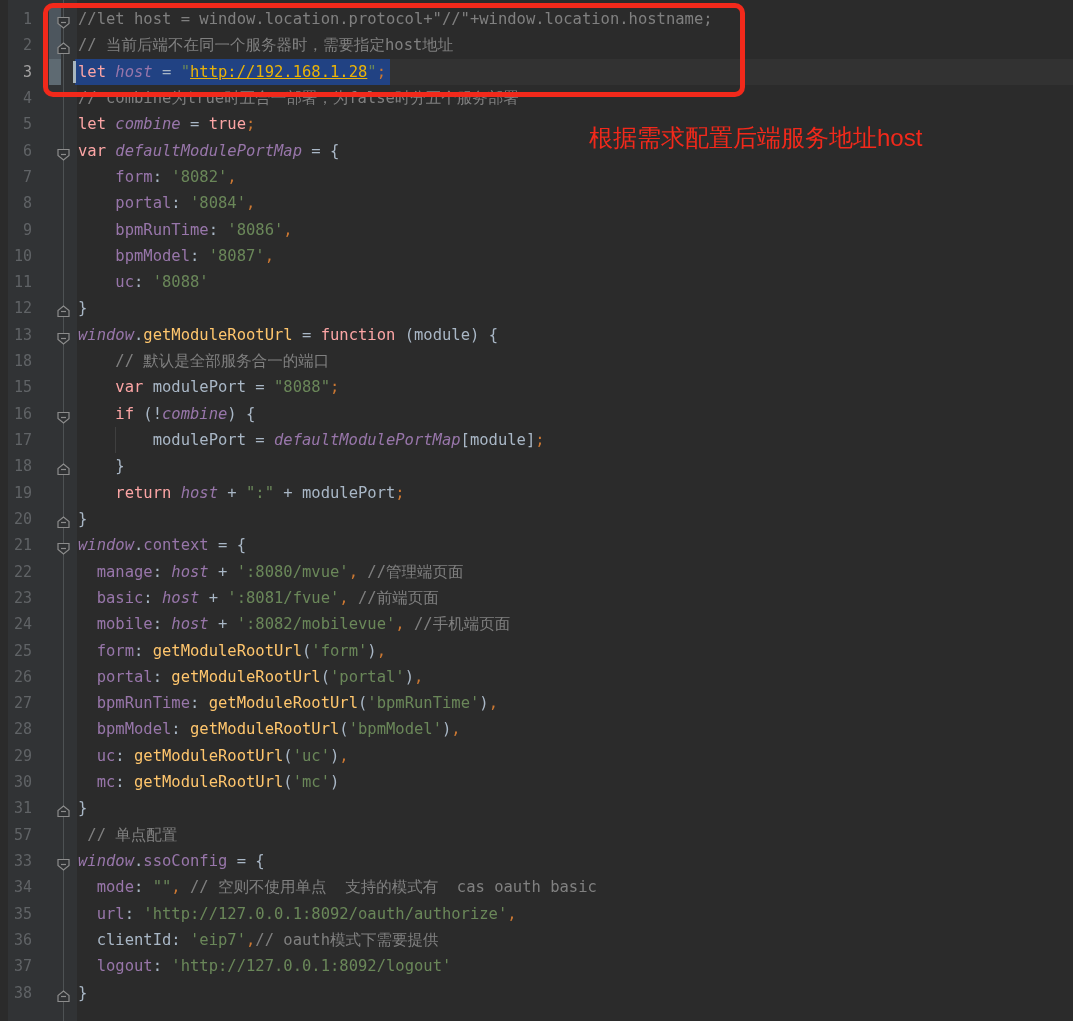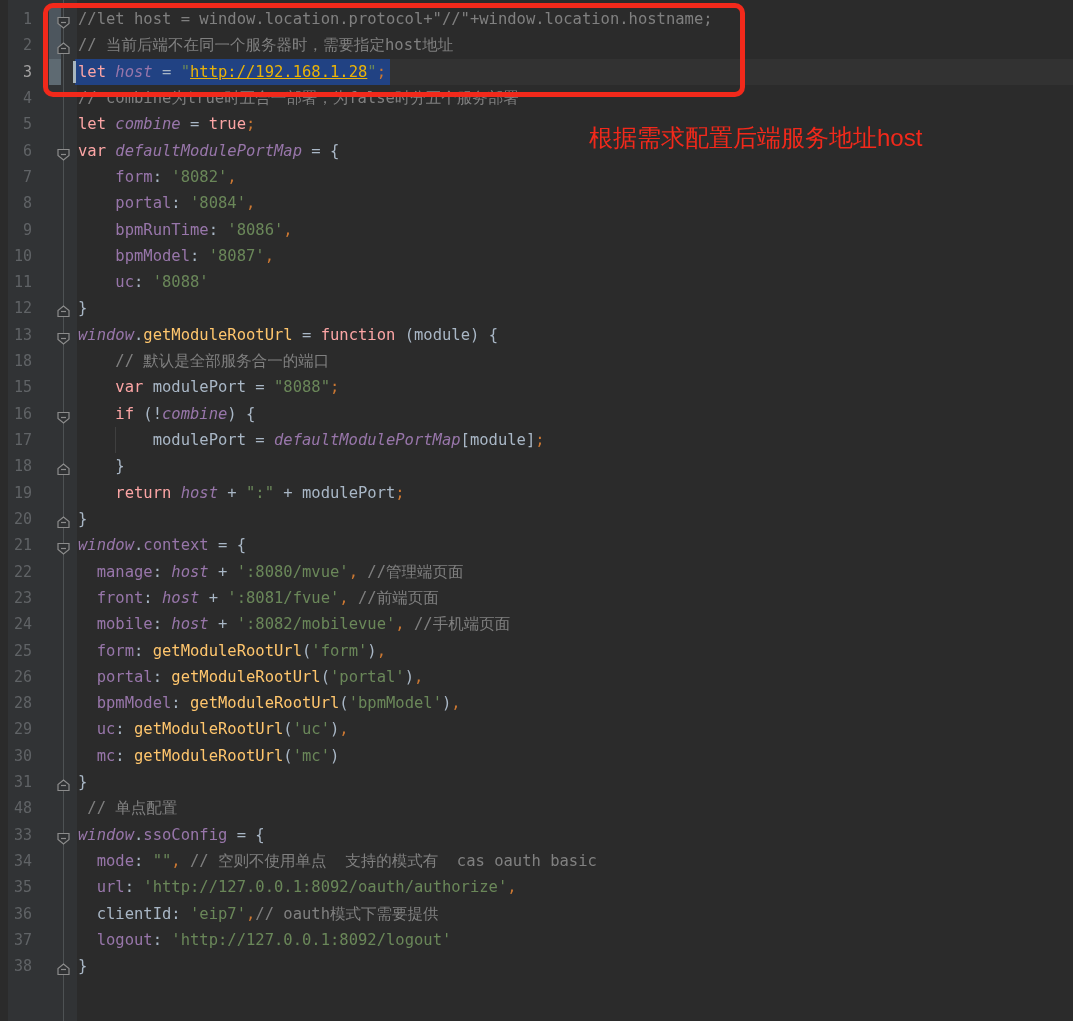--- a/index.html
+++ b/index.html
@@ -97,32 +97,33 @@
       <div class="row"><span class="ln">19</span><span class="code"><span class="tk-def">    </span><span class="tk-kw">return </span><span class="tk-gvar">host</span><span class="tk-def"> + </span><span class="tk-str">":"</span><span class="tk-def"> + modulePort</span><span class="tk-punc">;</span></span></div>
       <div class="row"><span class="ln">20</span><div class="fold-icon"><svg width="15" height="15" viewBox="0 0 15 15">
             <polygon points="2,12.5 13,12.5 13,6.5 7.5,2 2,6.5" fill="#2f3133" stroke="#8c8c8c" stroke-width="1.2"></polygon>
             <line x1="5" y1="7.5" x2="10" y2="7.5" stroke="#8c8c8c" stroke-width="1.2"></line>
           </svg></div><span class="code"><span class="tk-def">}</span></span></div>
       <div class="row"><span class="ln">21</span><div class="fold-icon"><svg width="15" height="15" viewBox="0 0 15 15">
             <polygon points="2,2.5 13,2.5 13,8.5 7.5,13 2,8.5" fill="#2f3133" stroke="#8c8c8c" stroke-width="1.2"></polygon>
             <line x1="5" y1="7.5" x2="10" y2="7.5" stroke="#8c8c8c" stroke-width="1.2"></line>
           </svg></div><span class="code"><span class="tk-gvar">window</span><span class="tk-def">.</span><span class="tk-prop">context</span><span class="tk-def"> = {</span></span></div>
       <div class="row"><span class="ln">22</span><span class="code"><span class="tk-def">  </span><span class="tk-prop">manage</span><span class="tk-def">: </span><span class="tk-gvar">host</span><span class="tk-def"> + </span><span class="tk-str">':8080/mvue'</span><span class="tk-punc">,</span><span class="tk-cmt"> //管理端页面</span></span></div>
-      <div class="row"><span class="ln">23</span><span class="code"><span class="tk-def">  </span><span class="tk-prop">front</span><span class="tk-def">: </span><span class="tk-gvar">host</span><span class="tk-def"> + </span><span class="tk-str">':8081/fvue'</span><span class="tk-punc">,</span><span class="tk-cmt"> //前端页面</span></span></div>
+      <div class="row"><span class="ln">23</span><span class="code"><span class="tk-def">  </span><span class="tk-prop">basic</span><span class="tk-def">: </span><span class="tk-gvar">host</span><span class="tk-def"> + </span><span class="tk-str">':8081/fvue'</span><span class="tk-punc">,</span><span class="tk-cmt"> //前端页面</span></span></div>
       <div class="row"><span class="ln">24</span><span class="code"><span class="tk-def">  </span><span class="tk-prop">mobile</span><span class="tk-def">: </span><span class="tk-gvar">host</span><span class="tk-def"> + </span><span class="tk-str">':8082/mobilevue'</span><span class="tk-punc">,</span><span class="tk-cmt"> //手机端页面</span></span></div>
       <div class="row"><span class="ln">25</span><span class="code"><span class="tk-def">  </span><span class="tk-prop">form</span><span class="tk-def">: </span><span class="tk-fn">getModuleRootUrl</span><span class="tk-def">(</span><span class="tk-str">'form'</span><span class="tk-def">)</span><span class="tk-punc">,</span></span></div>
       <div class="row"><span class="ln">26</span><span class="code"><span class="tk-def">  </span><span class="tk-prop">portal</span><span class="tk-def">: </span><span class="tk-fn">getModuleRootUrl</span><span class="tk-def">(</span><span class="tk-str">'portal'</span><span class="tk-def">)</span><span class="tk-punc">,</span></span></div>
+      <div class="row"><span class="ln">27</span><span class="code"><span class="tk-def">  </span><span class="tk-prop">bpmRunTime</span><span class="tk-def">: </span><span class="tk-fn">getModuleRootUrl</span><span class="tk-def">(</span><span class="tk-str">'bpmRunTime'</span><span class="tk-def">)</span><span class="tk-punc">,</span></span></div>
       <div class="row"><span class="ln">28</span><span class="code"><span class="tk-def">  </span><span class="tk-prop">bpmModel</span><span class="tk-def">: </span><span class="tk-fn">getModuleRootUrl</span><span class="tk-def">(</span><span class="tk-str">'bpmModel'</span><span class="tk-def">)</span><span class="tk-punc">,</span></span></div>
       <div class="row"><span class="ln">29</span><span class="code"><span class="tk-def">  </span><span class="tk-prop">uc</span><span class="tk-def">: </span><span class="tk-fn">getModuleRootUrl</span><span class="tk-def">(</span><span class="tk-str">'uc'</span><span class="tk-def">)</span><span class="tk-punc">,</span></span></div>
       <div class="row"><span class="ln">30</span><span class="code"><span class="tk-def">  </span><span class="tk-prop">mc</span><span class="tk-def">: </span><span class="tk-fn">getModuleRootUrl</span><span class="tk-def">(</span><span class="tk-str">'mc'</span><span class="tk-def">)</span></span></div>
       <div class="row"><span class="ln">31</span><div class="fold-icon"><svg width="15" height="15" viewBox="0 0 15 15">
             <polygon points="2,12.5 13,12.5 13,6.5 7.5,2 2,6.5" fill="#2f3133" stroke="#8c8c8c" stroke-width="1.2"></polygon>
             <line x1="5" y1="7.5" x2="10" y2="7.5" stroke="#8c8c8c" stroke-width="1.2"></line>
           </svg></div><span class="code"><span class="tk-def">}</span></span></div>
-      <div class="row"><span class="ln">48</span><span class="code"><span class="tk-def"> </span><span class="tk-cmt">// 单点配置</span></span></div>
+      <div class="row"><span class="ln">57</span><span class="code"><span class="tk-def"> </span><span class="tk-cmt">// 单点配置</span></span></div>
       <div class="row"><span class="ln">33</span><div class="fold-icon"><svg width="15" height="15" viewBox="0 0 15 15">
             <polygon points="2,2.5 13,2.5 13,8.5 7.5,13 2,8.5" fill="#2f3133" stroke="#8c8c8c" stroke-width="1.2"></polygon>
             <line x1="5" y1="7.5" x2="10" y2="7.5" stroke="#8c8c8c" stroke-width="1.2"></line>
           </svg></div><span class="code"><span class="tk-gvar">window</span><span class="tk-def">.</span><span class="tk-prop">ssoConfig</span><span class="tk-def"> = {</span></span></div>
       <div class="row"><span class="ln">34</span><span class="code"><span class="tk-def">  </span><span class="tk-prop">mode</span><span class="tk-def">: </span><span class="tk-str">""</span><span class="tk-punc">,</span><span class="tk-cmt"> // 空则不使用单点  支持的模式有  cas oauth basic</span></span></div>
       <div class="row"><span class="ln">35</span><span class="code"><span class="tk-def">  </span><span class="tk-prop">url</span><span class="tk-def">: </span><span class="tk-str">'http://127.0.0.1:8092/oauth/authorize'</span><span class="tk-punc">,</span></span></div>
       <div class="row"><span class="ln">36</span><span class="code"><span class="tk-def">  </span><span class="tk-def">clientId</span><span class="tk-def">: </span><span class="tk-str">'eip7'</span><span class="tk-punc">,</span><span class="tk-cmt">// oauth模式下需要提供</span></span></div>
       <div class="row"><span class="ln">37</span><span class="code"><span class="tk-def">  </span><span class="tk-prop">logout</span><span class="tk-def">: </span><span class="tk-str">'http://127.0.0.1:8092/logout'</span></span></div>
       <div class="row"><span class="ln">38</span><div class="fold-icon"><svg width="15" height="15" viewBox="0 0 15 15">
             <polygon points="2,12.5 13,12.5 13,6.5 7.5,2 2,6.5" fill="#2f3133" stroke="#8c8c8c" stroke-width="1.2"></polygon>

